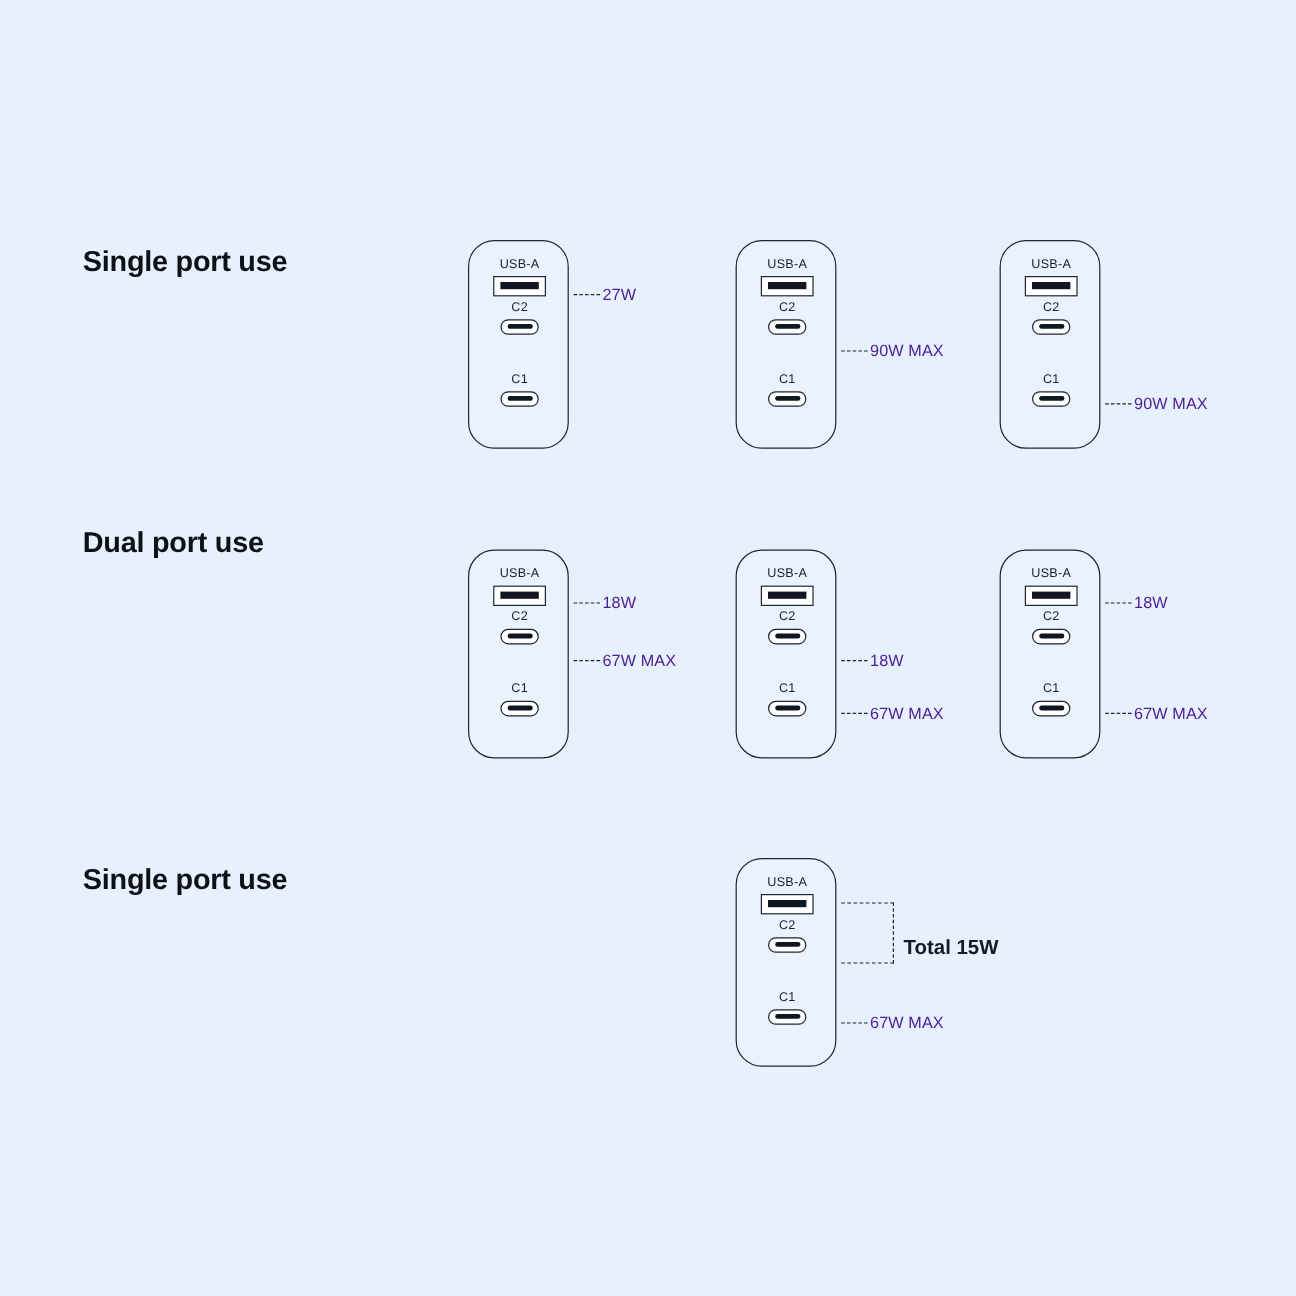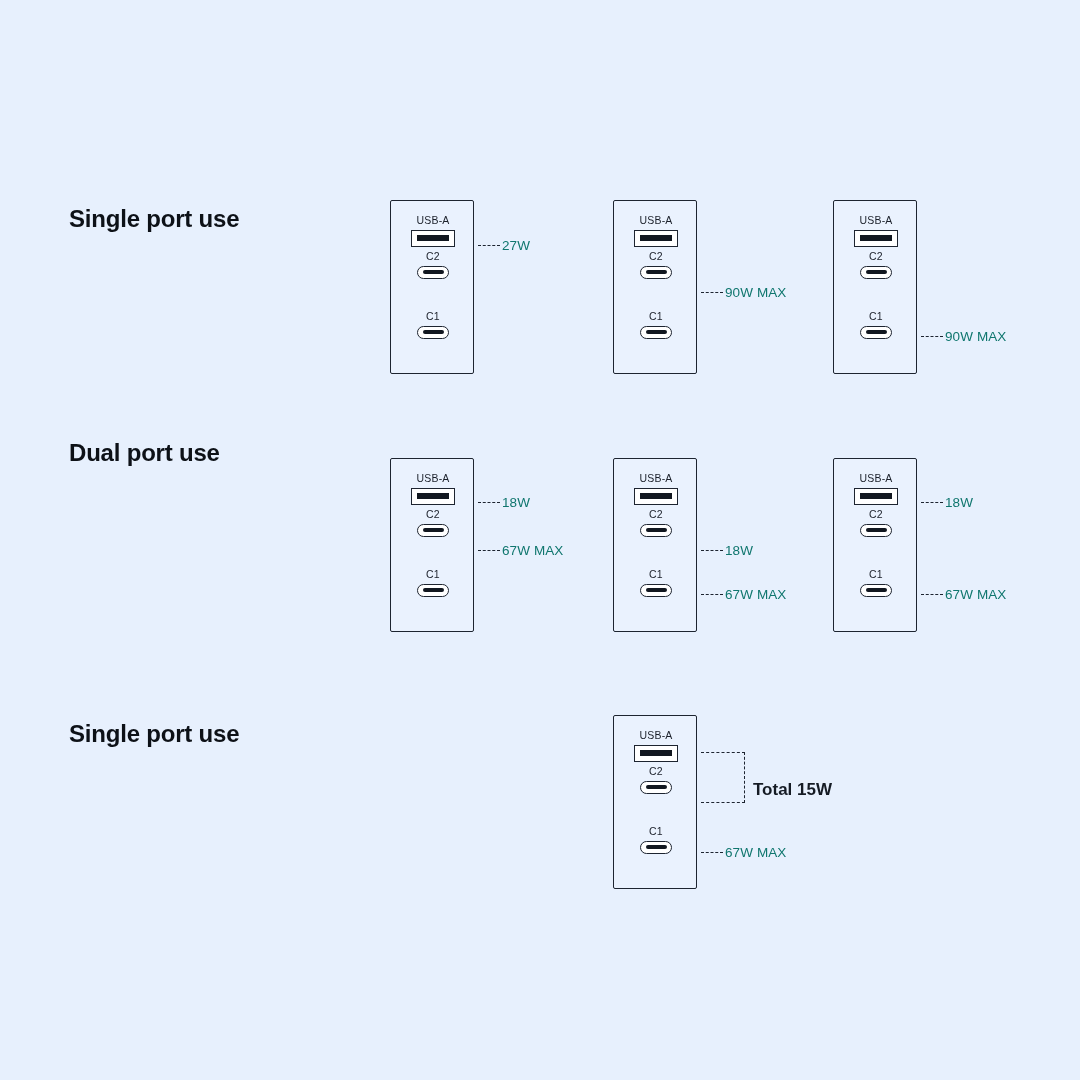--- a/index.html
+++ b/index.html
@@ -32,21 +32,21 @@
   .row1-title { top: 205px; }
   .row2-title { top: 439px; }
   .row3-title { top: 720px; }
 
   
   .charger {
     position: absolute;
     width: 84px;
     height: 174px;
     border: 1.6px solid #1d2430;
-    border-radius: 2px;
+    border-radius: 22px;
     background: #eaf2fe;
   }
 
   .port-block {
     position: absolute;
     left: 0;
     width: 84px;
     display: flex;
     flex-direction: column;
     align-items: center;
@@ -108,21 +108,21 @@
     height: 14px;
     white-space: nowrap;
   }
   .callout .dash {
     width: 22px;
     height: 0;
     border-top: 1.6px dashed #1d2430;
   }
   .callout .txt {
     font-size: 13.5px;
-    color: #0f766e;
+    color: #4c1d95;
     letter-spacing: 0.1px;
     margin-left: 2px;
   }
 
   
   .bracket {
     position: absolute;
     border: 1.6px dashed #1d2430;
     border-left: none;
     background: transparent;

